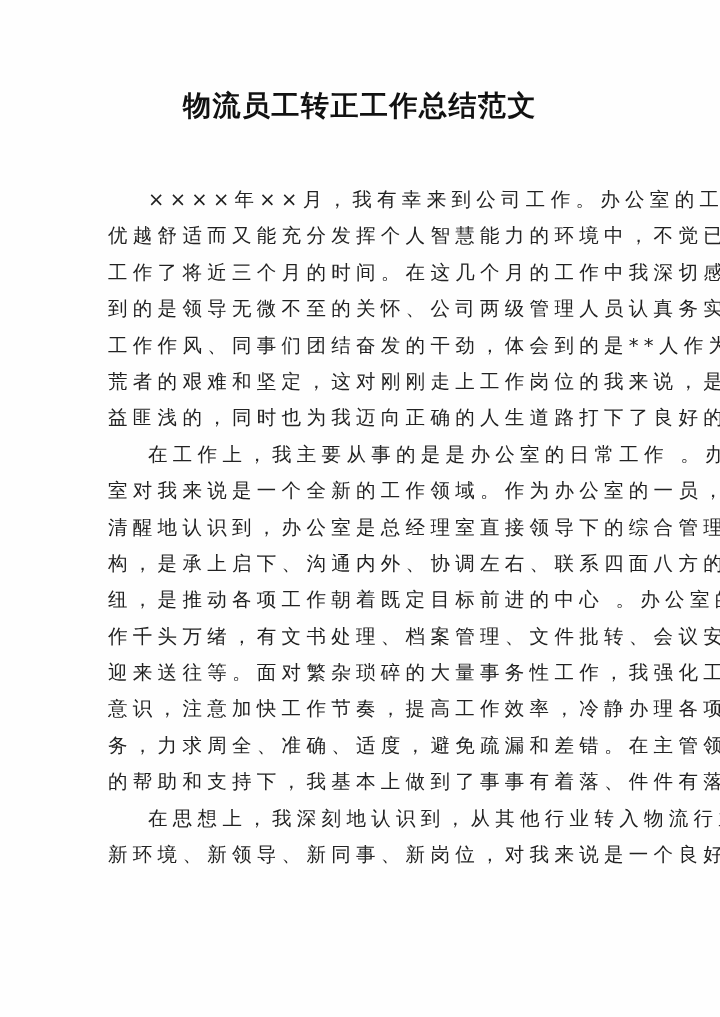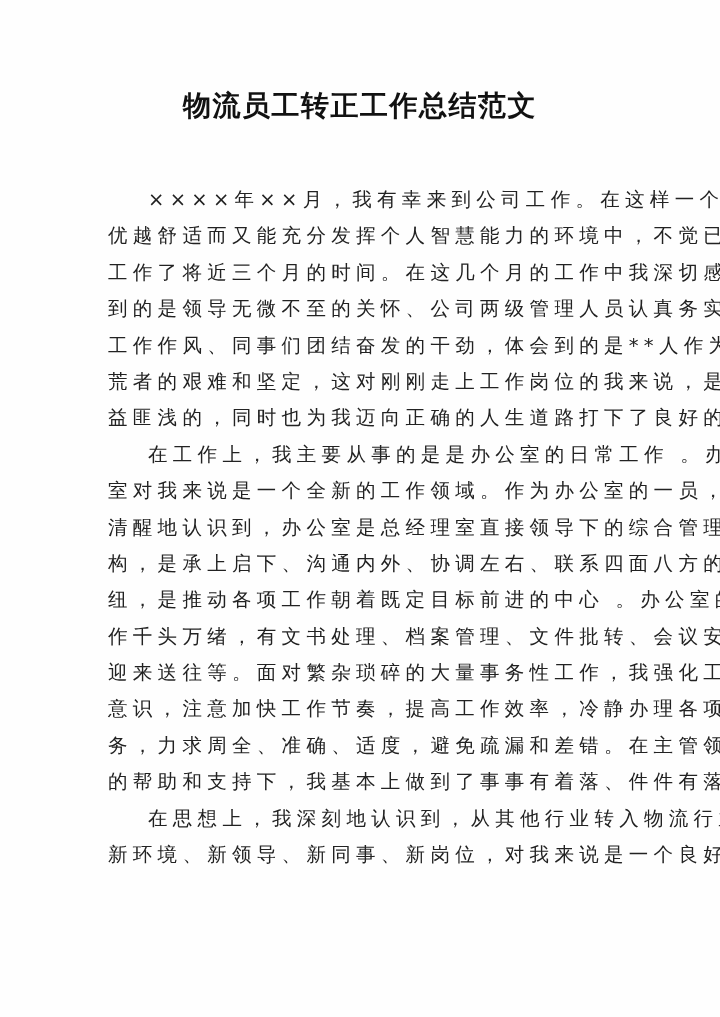--- a/index.html
+++ b/index.html
@@ -58,21 +58,21 @@
   </style>
 </head>
 <body>
 
 <div class="page">
   <h1 class="title">物流员工转正工作总结范文</h1>
 
   <div class="body-text">
 
     <div>
-      <span class="line indent">××××年××月，我有幸来到公司工作。在这样一个</span>
+      <span class="line indent">××××年××月，我有幸来到公司工作。办公室的工</span>
       <span class="line">优越舒适而又能充分发挥个人智慧能力的环境中，不觉已经</span>
       <span class="line">工作了将近三个月的时间。在这几个月的工作中我深切感受</span>
       <span class="line">到的是领导无微不至的关怀、公司两级管理人员认真务实的</span>
       <span class="line">工作作风、同事们团结奋发的干劲，体会到的是**人作为拓</span>
       <span class="line">荒者的艰难和坚定，这对刚刚走上工作岗位的我来说，是受</span>
       <span class="line">益匪浅的，同时也为我迈向正确的人生道路打下了良好的基</span>
     </div>
 
     <div>
       <span class="line indent">在工作上，我主要从事的是是办公室的日常工作 。办公</span>

